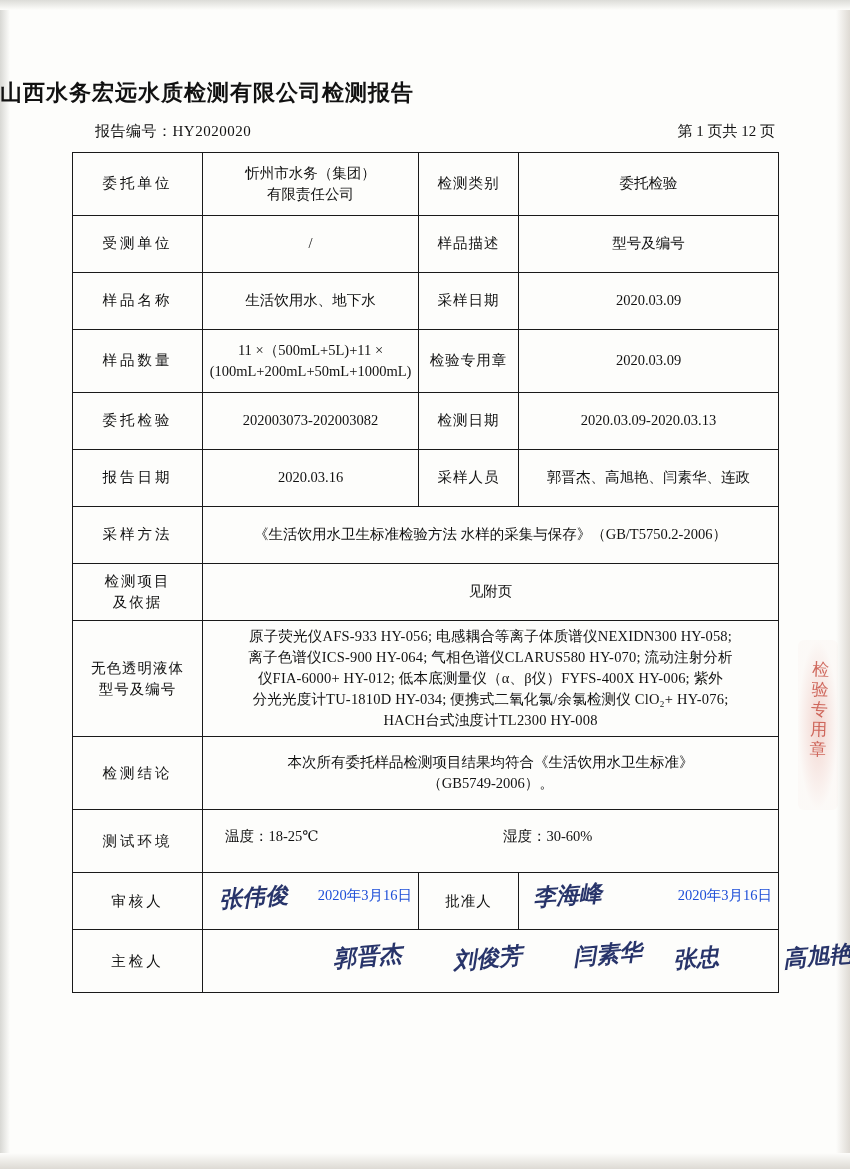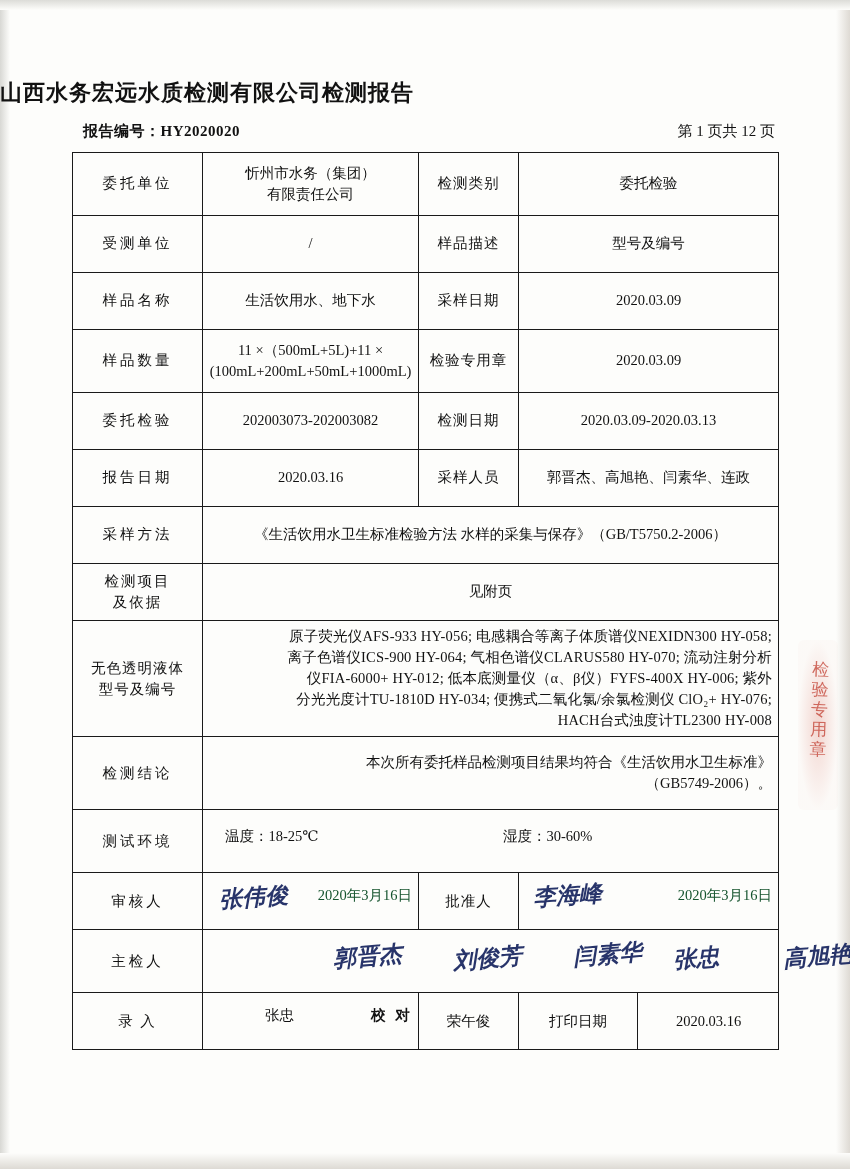--- a/index.html
+++ b/index.html
@@ -49,22 +49,22 @@
     letter-spacing: 1px;
   }
   .meta-row {
     position: absolute;
     left: 75px; top: 122px;
     width: 700px;
     height: 22px;
     font-size: 15px;
   }
   .meta-left {
-    position: absolute; left: 8px; top: 0;
-    font-weight: bold;
+    position: absolute; left: 20px; top: 0;
+    font-weight: normal;
     letter-spacing: 0.5px;
   }
   .meta-right {
     position: absolute; right: 0px; top: 0;
     font-size: 15px;
   }
 
   table.main {
     position: absolute;
     left: 72px;
@@ -83,21 +83,21 @@
   td.lbl {
     text-align: center;
     letter-spacing: 3px;
     white-space: nowrap;
   }
   td.lbl-nospace {
     text-align: center;
     letter-spacing: 1px;
   }
   td.ctr { text-align: center; }
-  td.lft { text-align: right; }
+  td.lft { text-align: center; }
   .h52 { height: 52px; }
   .h46 { height: 46px; }
 
   .instr-cell {
     font-size: 13.5px;
     line-height: 1.62;
     letter-spacing: 0.2px;
   }
   .concl-cell {
     font-size: 14px;
@@ -113,21 +113,21 @@
 
   .sign-cell {
     position: relative;
     height: 46px;
   }
   .sig-date {
     position: absolute;
     right: 6px;
     top: 12px;
     font-size: 14.5px;
-    color: #14532d;
+    color: #1d4ed8;
     font-family: "Liberation Serif", serif;
   }
   .sig {
     position: absolute;
     color: #16245e;
     font-family: "Liberation Serif", serif;
     font-style: italic;
     font-weight: bold;
     transform: rotate(-4deg);
     white-space: nowrap;
@@ -307,30 +307,18 @@
         <td class="lbl h52">主检人</td>
         <td class="main-checkers" colspan="3">
           <span class="mc mc1">郭晋杰</span>
           <span class="mc mc2">刘俊芳</span>
           <span class="mc mc3">闫素华</span>
           <span class="mc mc4">张忠</span>
           <span class="mc mc5">高旭艳</span>
         </td>
       </tr>
 
-      <tr>
-        <td class="lbl h46" style="letter-spacing:2px;">录  入</td>
-        <td class="ctr" style="position:relative;">
-          <span style="position:absolute; left:62px; top:12px;">张忠</span>
-          <span style="position:absolute; left:168px; top:12px; font-weight:bold; letter-spacing:3px;">校  对</span>
-        </td>
-        <td class="ctr">荣午俊</td>
-        <td class="ctr" style="position:relative; padding:0;">
-          <span style="position:absolute; left:0px; top:0px; width:118px; height:100%; border-right:1px solid #1a1a1a; display:flex; align-items:center; justify-content:center;">打印日期</span>
-          <span style="position:absolute; left:120px; top:0px; right:0; height:100%; display:flex; align-items:center; justify-content:center;">2020.03.16</span>
-        </td>
-      </tr>
     </tbody>
   </table>
 
   <div class="stamp-mark"></div>
   <div class="stamp">检验专用章</div>
 </div>
 
 </body></html>

